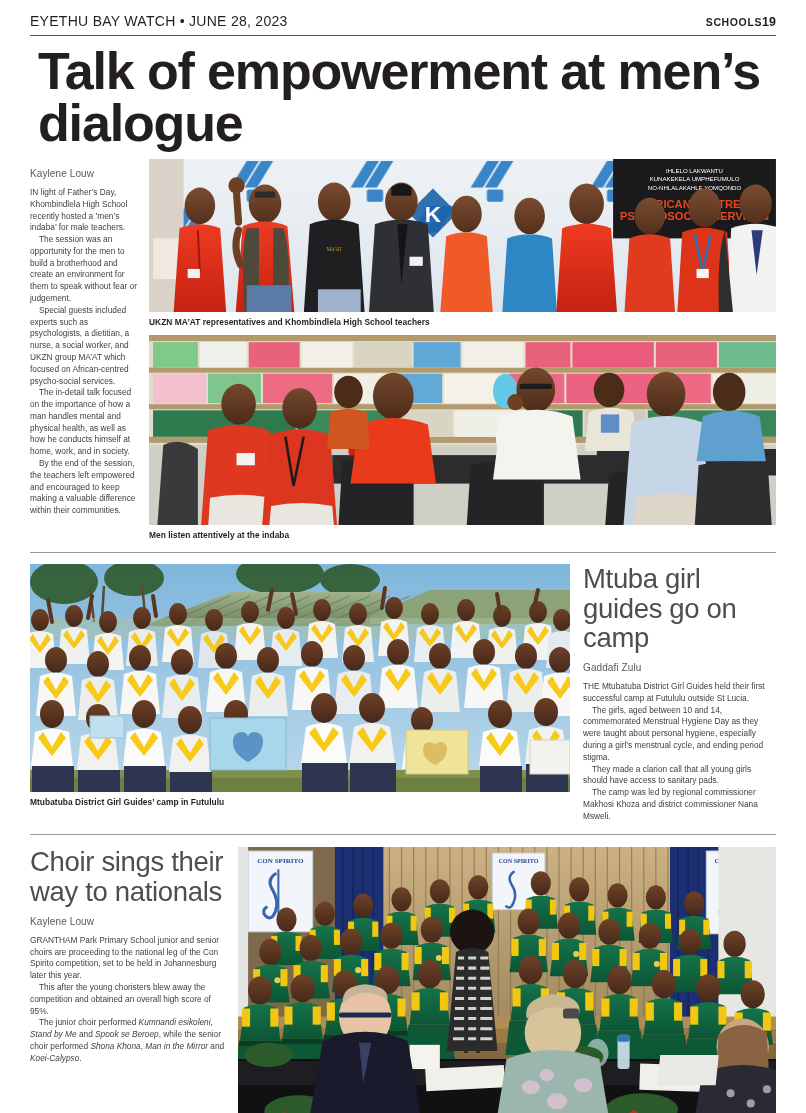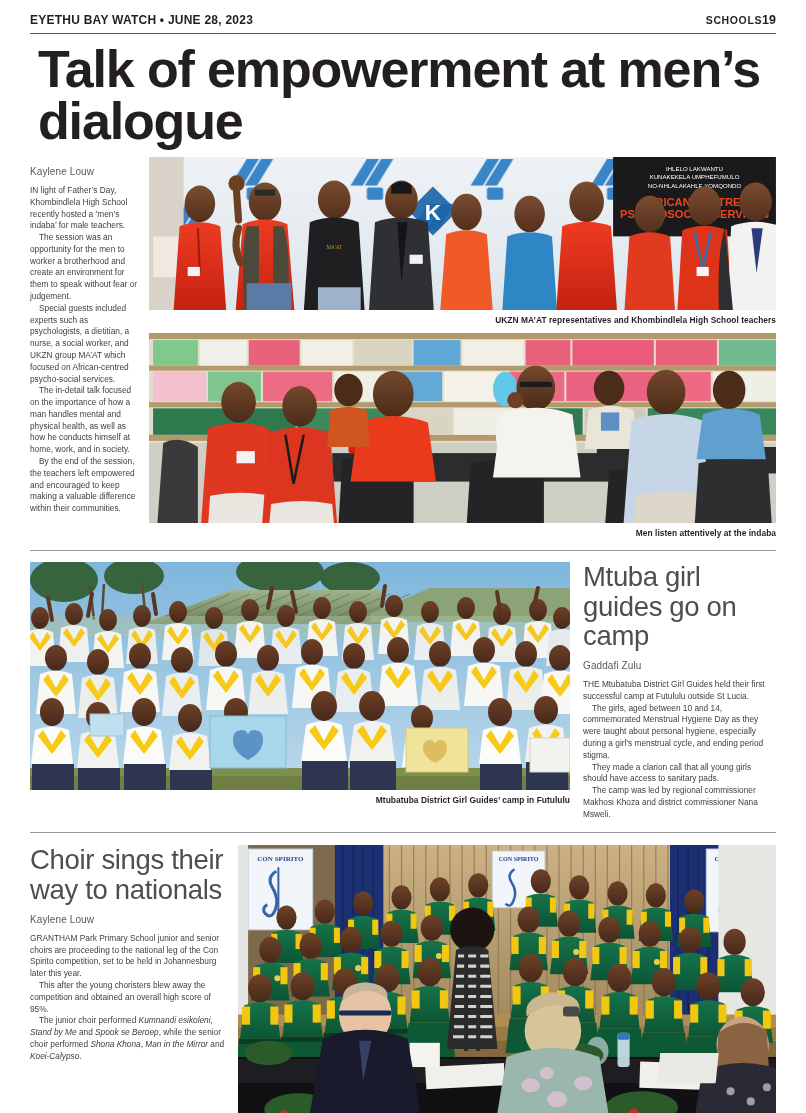--- a/index.html
+++ b/index.html
@@ -11,21 +11,21 @@
     overflow: hidden;
   }
   .page { position: relative; width: 806px; height: 1113px; padding: 0 30px; }
 
   
   .masthead {
     display: flex; align-items: baseline; justify-content: space-between;
     padding-top: 13px;
   }
   .masthead-left {
-    font-size: 12px; font-weight: bold; letter-spacing: .02em;
+    font-size: 14px; font-weight: normal; letter-spacing: .02em;
     text-transform: uppercase; color: #231f20;
   }
   .masthead-right { display: flex; align-items: baseline; }
   .masthead-section {
     font-size: 10.5px; font-weight: bold; letter-spacing: .06em;
     text-transform: uppercase; color: #231f20;
   }
   .masthead-page { font-size: 12.5px; font-weight: bold; color: #231f20; }
   .rule-top { border-top: 1.4px solid #58595b; margin-top: 6px; }
   .rule { border-top: 1px solid #9a9b9e; }
@@ -49,21 +49,21 @@
 
   
   .body-copy { font-size: 8.3px; line-height: 1.42; color: #414042; text-align: left; }
   .body-copy p { margin: 0; text-indent: 9px; }
   .body-copy p.first { text-indent: 0; }
   .body-copy em { font-style: italic; }
 
   
   .caption {
     font-size: 8.4px; font-weight: bold; color: #231f20;
-    margin-top: 5px; letter-spacing: .005em; text-align: right;
+    margin-top: 5px; letter-spacing: .005em;
   }
 
   
   .photo { position: relative; overflow: hidden; background: #c9cdd2; }
   .photo .ph-layer { position: absolute; inset: 0; }
 
   
   .art1 { display: flex; gap: 9px; margin-top: 2px; }
   .art1-col { width: 110px; flex: 0 0 110px; }
   .art1-main { flex: 1; }
@@ -99,21 +99,21 @@
   <div class="rule-top"></div>
 
   <h1 class="headline">Talk of empowerment at men’s dialogue</h1>
 
   <div class="art1">
 
     <div class="art1-col">
       <div class="byline">Kaylene Louw</div>
       <div class="body-copy">
         <p class="first">IN light of Father’s Day, Khombindlela High School recently hosted a ’men’s indaba’ for male teachers.</p>
-        <p>The session was an opportunity for the men to worker a brotherhood and create an environment for them to speak without fear or judgement.</p>
+        <p>The session was an opportunity for the men to build a brotherhood and create an environment for them to speak without fear or judgement.</p>
         <p>Special guests included experts such as psychologists, a dietitian, a nurse, a social worker, and UKZN group MA’AT which focused on African-centred psycho-social services.</p>
         <p>The in-detail talk focused on the importance of how a man handles mental and physical health, as well as how he conducts himself at home, work, and in society.</p>
         <p>By the end of the session, the teachers left empowered and encouraged to keep making a valuable difference within their communities.</p>
       </div>
     </div>
 
     <div class="art1-main">
 
       <div class="photo photo-a">
         <svg class="ph-layer" viewBox="0 0 616 153" preserveAspectRatio="none">

